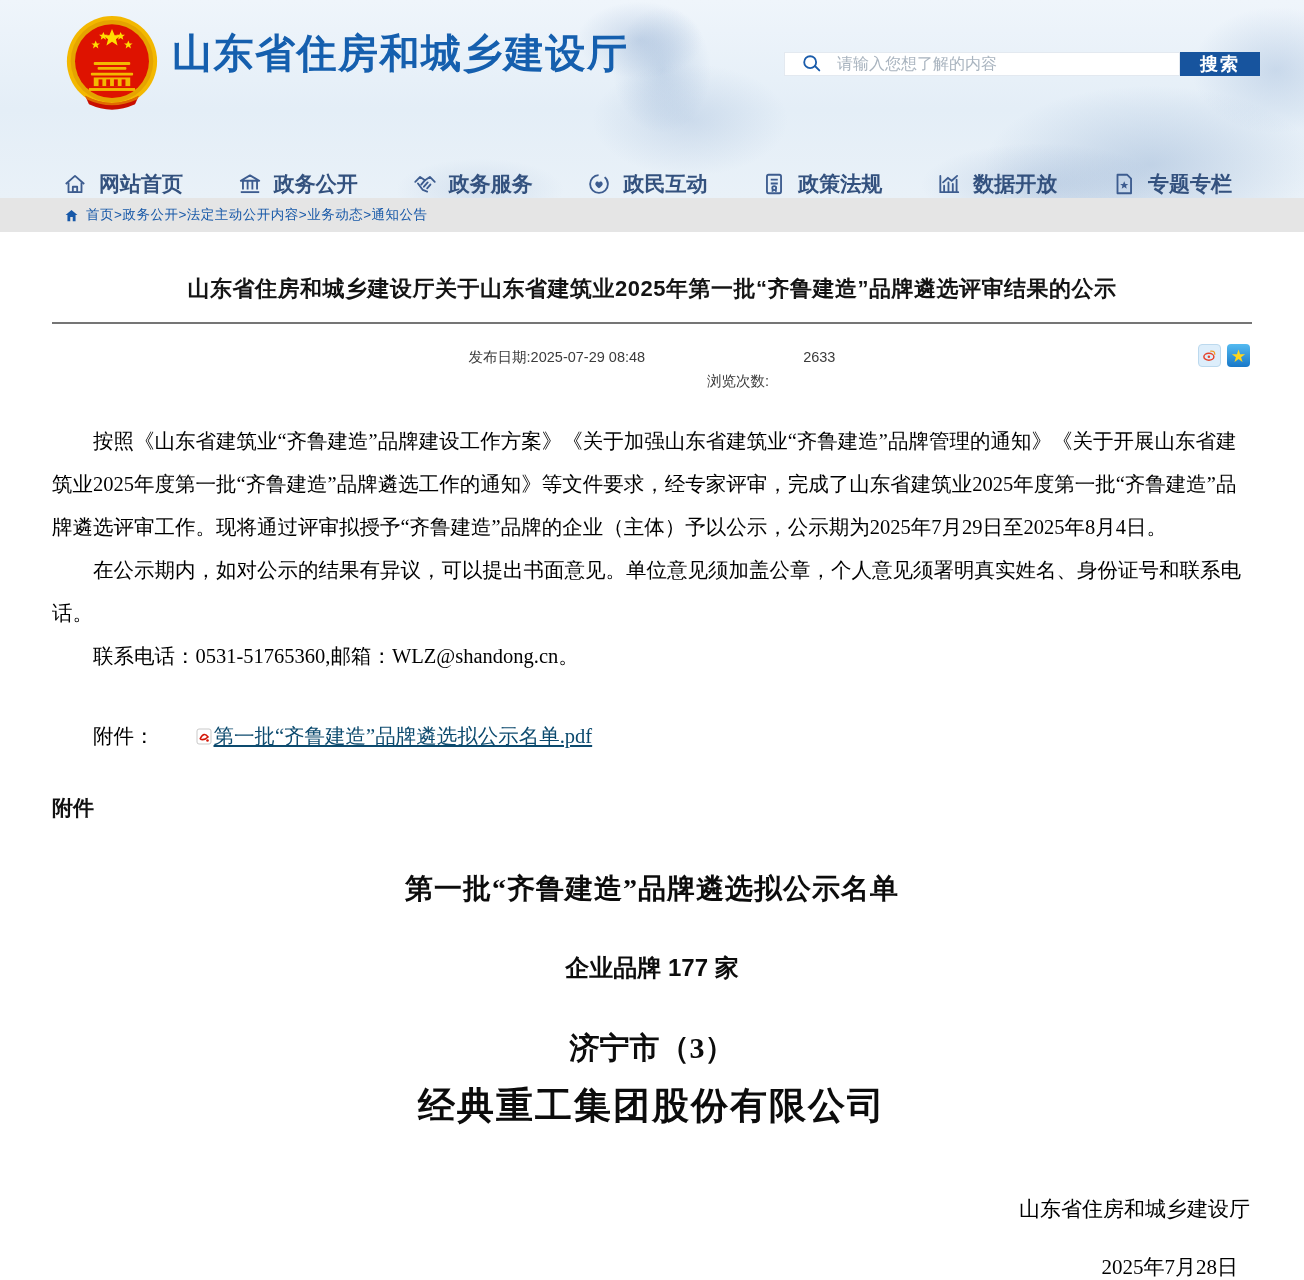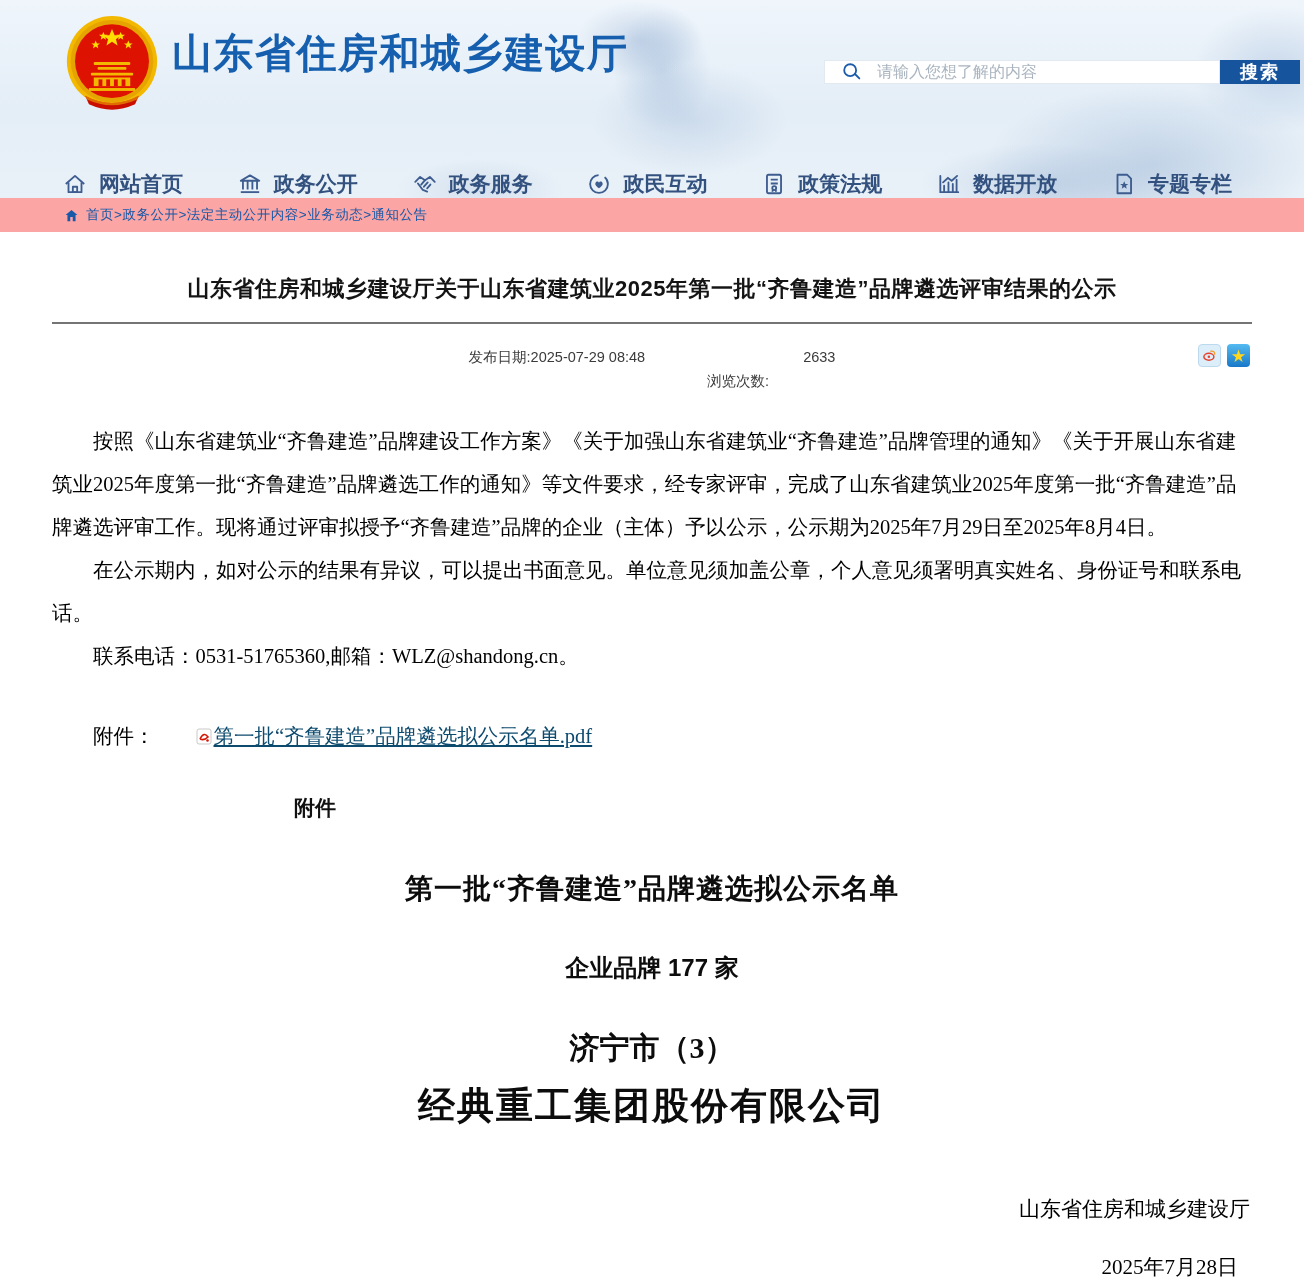--- a/index.html
+++ b/index.html
@@ -35,22 +35,22 @@
   .header { position: relative; height: 132px; }
   .emblem { position: absolute; left: 64px; top: 15px; width: 96px; height: 100px; }
   .brand { position: absolute; left: 172px; top: 30px; }
   .site-title {
     font-size: 40px; font-weight: bold; color: #155fae;
     letter-spacing: 1.5px; line-height: 46px; white-space: nowrap;
   }
   .site-subtitle { font-size: 13.5px; color: #66788b; margin-top: 6px; letter-spacing: .2px; }
 
   .search {
-    position: absolute; left: 824px; top: 52px; width: 476px; height: 40px;
-    display: flex; align-items: center;
+    position: absolute; left: 784px; top: 52px; width: 476px; height: 40px;
+    display: flex; align-items: flex-start;
   }
   .search-field {
     flex: 1; background: #ffffff; display: flex; align-items: center;
     border: 1px solid #e3e9f0;
   }
   .search-field .mag { margin: 0 14px 0 16px; flex: 0 0 auto; }
   .search-input {
     border: none; outline: none; flex: 1; font-size: 16px; color: #333;
     background: transparent; font-family: "Liberation Sans", sans-serif;
   }
@@ -64,21 +64,21 @@
   .nav {
     position: relative; height: 66px; display: flex; align-items: flex-end;
     justify-content: space-between; padding: 0 72px 0 62px;
   }
   .nav-item { display: flex; align-items: center; gap: 11px; cursor: pointer; }
   .nav-item .nicon { display: flex; }
   .nav-label { font-size: 21px; font-weight: bold; color: #33517e; white-space: nowrap; }
 
   
   .breadcrumb-bar {
-    height: 34px; background: #fca5a5; display: flex; align-items: center;
+    height: 34px; background: #e5e5e5; display: flex; align-items: center;
     padding-left: 64px; gap: 7px;
   }
   .breadcrumb-text { font-size: 13.5px; color: #1758a8; letter-spacing: .5px; }
 
   
   .content { width: 1200px; margin: 0 auto; position: relative; }
   .article-title {
     margin-top: 42px; text-align: center; font-size: 22px; font-weight: bold;
     color: #141414; letter-spacing: .5px;
   }
@@ -105,21 +105,21 @@
   .attachment-line {
     margin-top: 44px; text-indent: 2em;
     font-family: "Liberation Serif", "DejaVu Serif", serif;
     font-size: 20.5px;
   }
   .attachment-line .pdf { display: inline-block; vertical-align: -2px; margin-right: 2px; }
   .attachment-link { color: #0c4a6e; text-decoration: underline; cursor: pointer; }
 
   
   .doc { margin-top: 44px; }
-  .doc-label { margin-left: 242px; font-size: 21px; font-weight: bold; color: #111; }
+  .doc-label { font-size: 21px; font-weight: bold; color: #111; }
   .doc-title {
     margin-top: 48px; text-align: center;
     font-family: "Liberation Serif", "DejaVu Serif", serif;
     font-weight: bold; font-size: 28px; letter-spacing: 1px; color: #0c0c0c;
   }
   .doc-subtitle { margin-top: 44px; text-align: center; font-size: 24px; font-weight: bold; color: #0c0c0c; }
   .doc-city {
     margin-top: 44px; text-align: center;
     font-family: "Liberation Serif", "DejaVu Serif", serif;
     font-weight: bold; font-size: 30px; color: #0c0c0c;

